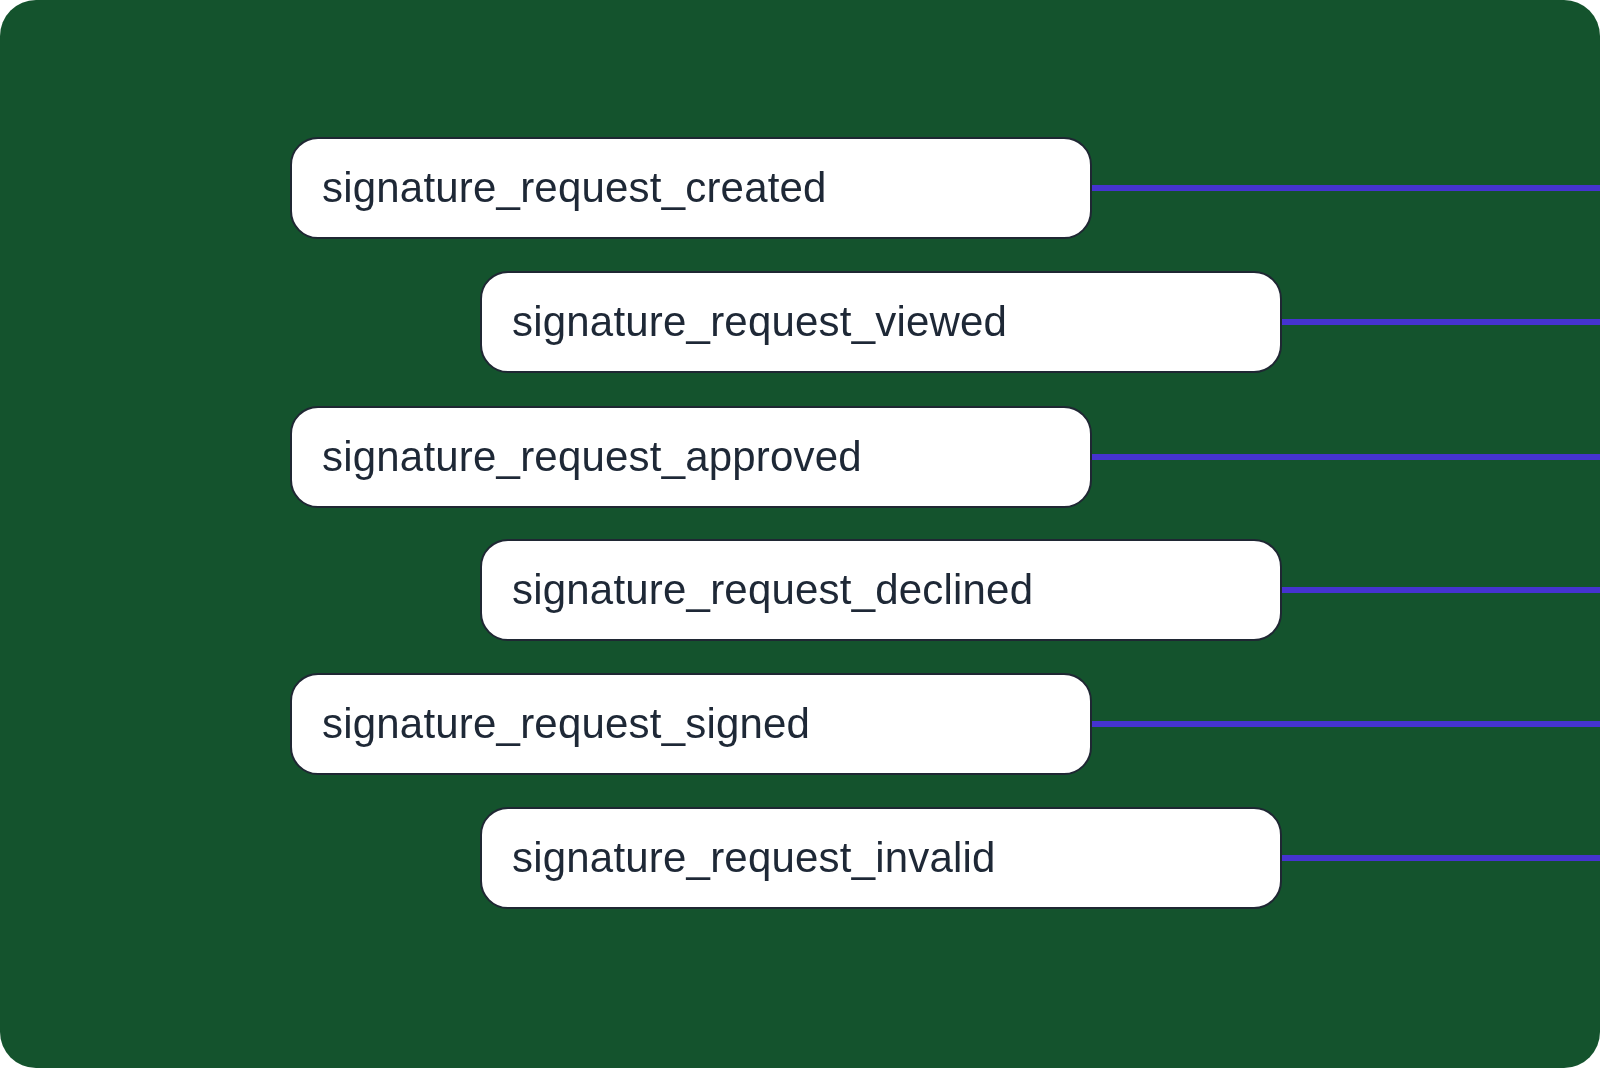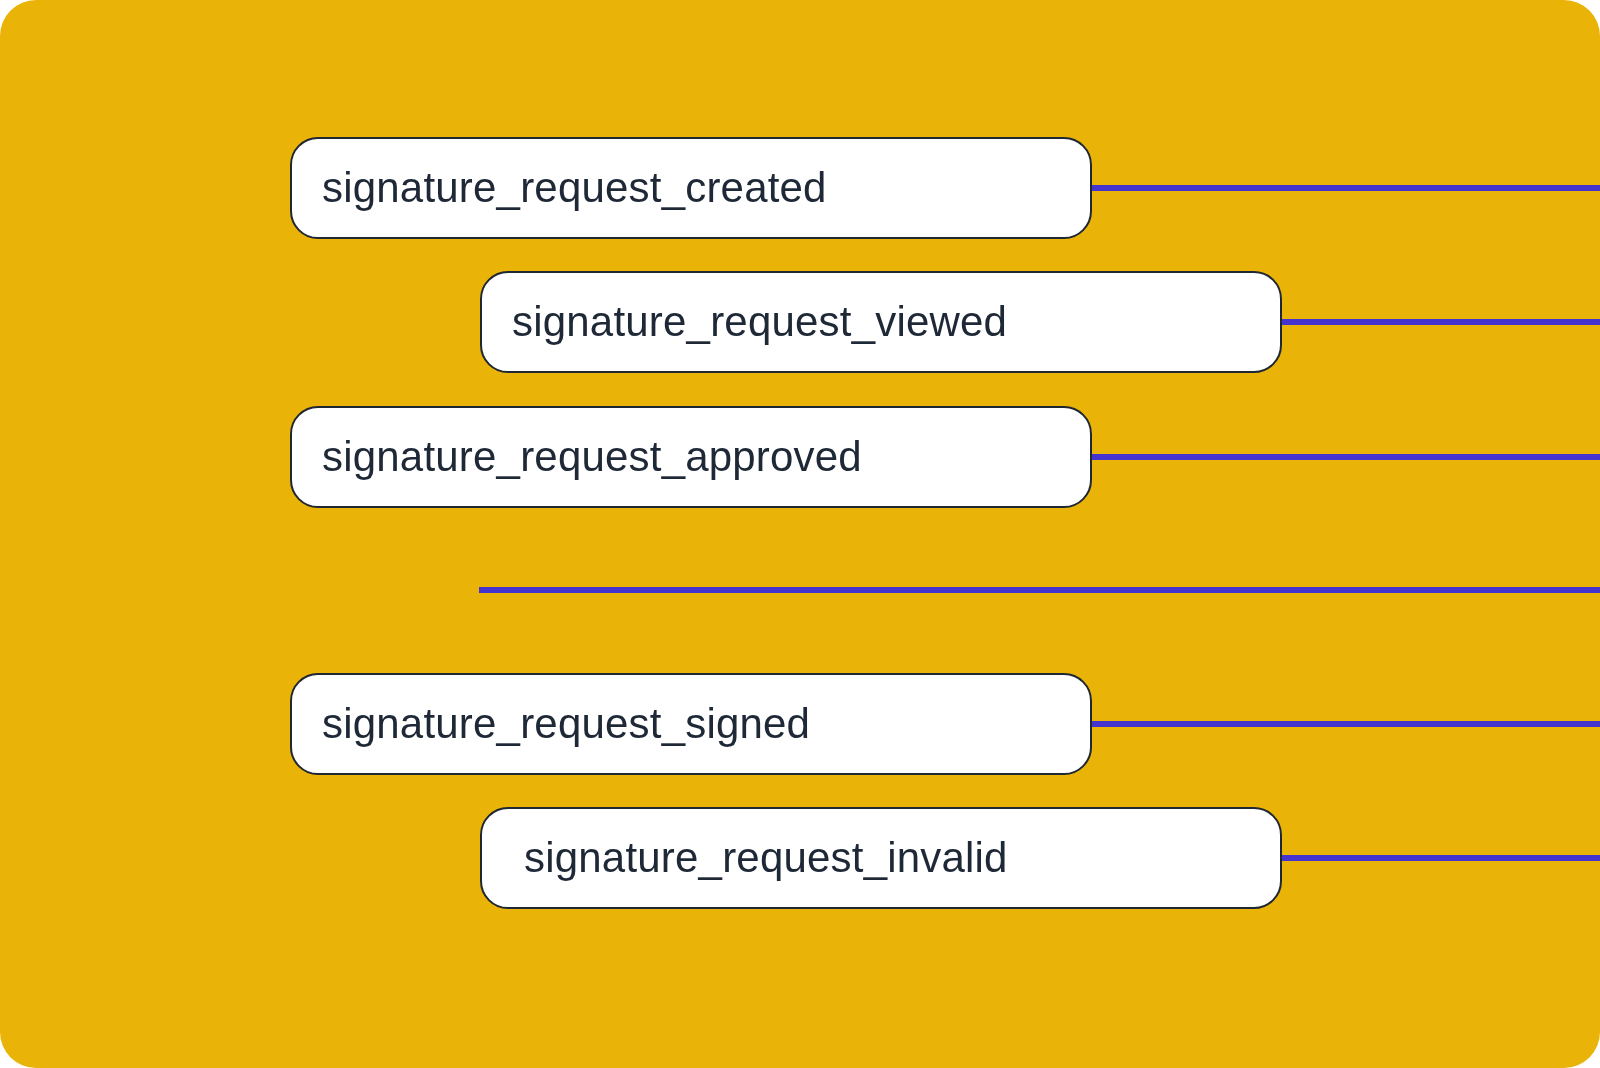--- a/index.html
+++ b/index.html
@@ -56,21 +56,21 @@
     flex: 1 1 auto;
     height: 6px;
     background: var(--line-color, #4533d0);
     margin-left: -1px;
     z-index: 1;
   }
 </style>
 </head>
 <body>
 
-<div class="canvas" style="background: #eab308;">
+<div class="canvas" style="background: #14532d;">
 
   <div class="row row-1 indent-a">
     <div class="pill" style="background: rgb(255, 255, 255); border-color: rgb(31, 39, 51);">
       <span class="label" style="color: rgb(30, 40, 54);">signature_request_created</span>
     </div>
     <div class="connector"></div>
   </div>
 
   <div class="row row-2 indent-b">
     <div class="pill" style="background: rgb(255, 255, 255); border-color: rgb(31, 39, 51);">
@@ -80,30 +80,33 @@
   </div>
 
   <div class="row row-3 indent-a">
     <div class="pill" style="background: rgb(255, 255, 255); border-color: rgb(31, 39, 51);">
       <span class="label" style="color: rgb(30, 40, 54);">signature_request_approved</span>
     </div>
     <div class="connector"></div>
   </div>
 
   <div class="row row-4 indent-b">
+    <div class="pill" style="background: rgb(255, 255, 255); border-color: rgb(31, 39, 51);">
+      <span class="label" style="color: rgb(30, 40, 54);">signature_request_declined</span>
+    </div>
     <div class="connector"></div>
   </div>
 
   <div class="row row-5 indent-a">
     <div class="pill" style="background: rgb(255, 255, 255); border-color: rgb(31, 39, 51);">
       <span class="label" style="color: rgb(30, 40, 54);">signature_request_signed</span>
     </div>
     <div class="connector"></div>
   </div>
 
   <div class="row row-6 indent-b">
     <div class="pill" style="background: rgb(255, 255, 255); border-color: rgb(31, 39, 51);">
-      <span class="label" style="color: rgb(30, 40, 54); margin-left: 12px;">signature_request_invalid</span>
+      <span class="label" style="color: rgb(30, 40, 54);">signature_request_invalid</span>
     </div>
     <div class="connector"></div>
   </div>
 
 </div>
 
 </body></html>

